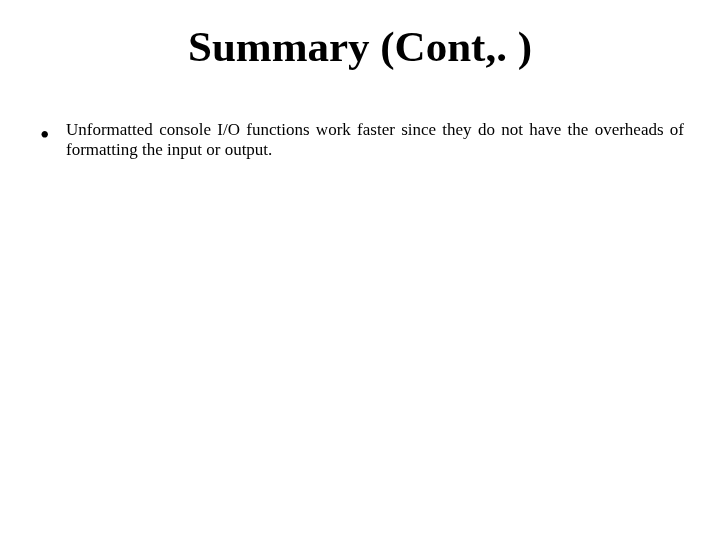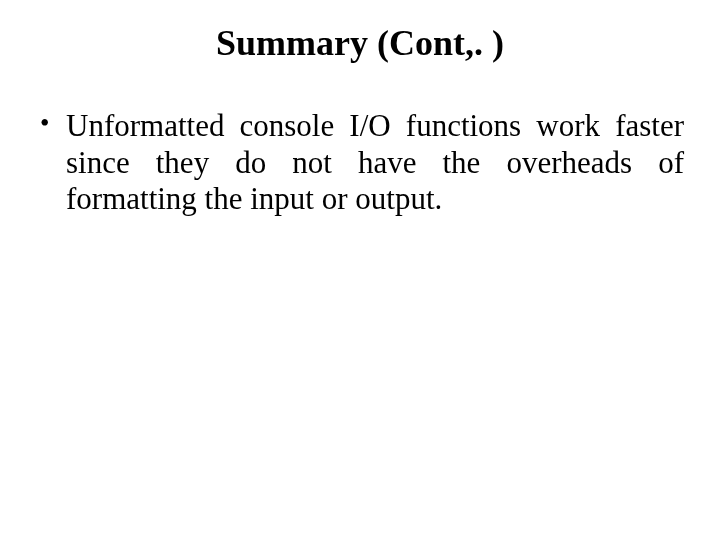--- a/index.html
+++ b/index.html
@@ -16,41 +16,42 @@
     height: 540px;
     position: relative;
     box-sizing: border-box;
   }
   .title {
     position: absolute;
     top: 22px;
     left: 0;
     width: 720px;
     text-align: center;
-    font-size: 36px;
+    font-size: 43px;
     font-weight: bold;
   }
   .body {
     position: absolute;
     top: 108px;
     left: 36px;
     right: 36px;
   }
   ul.bullets {
     margin: 0;
     padding: 0;
     list-style: none;
   }
   ul.bullets > li {
     position: relative;
     padding-left: 30px;
-    font-size: 31px;
+    font-size: 17px;
     line-height: 1.18;
     text-align: justify;
     text-justify: inter-word;
+    margin-top: 12px;
   }
   ul.bullets > li::before {
     content: "•";
     position: absolute;
     left: 4px;
     top: 0;
     font-size: 27px;
   }
 </style>
 </head>

